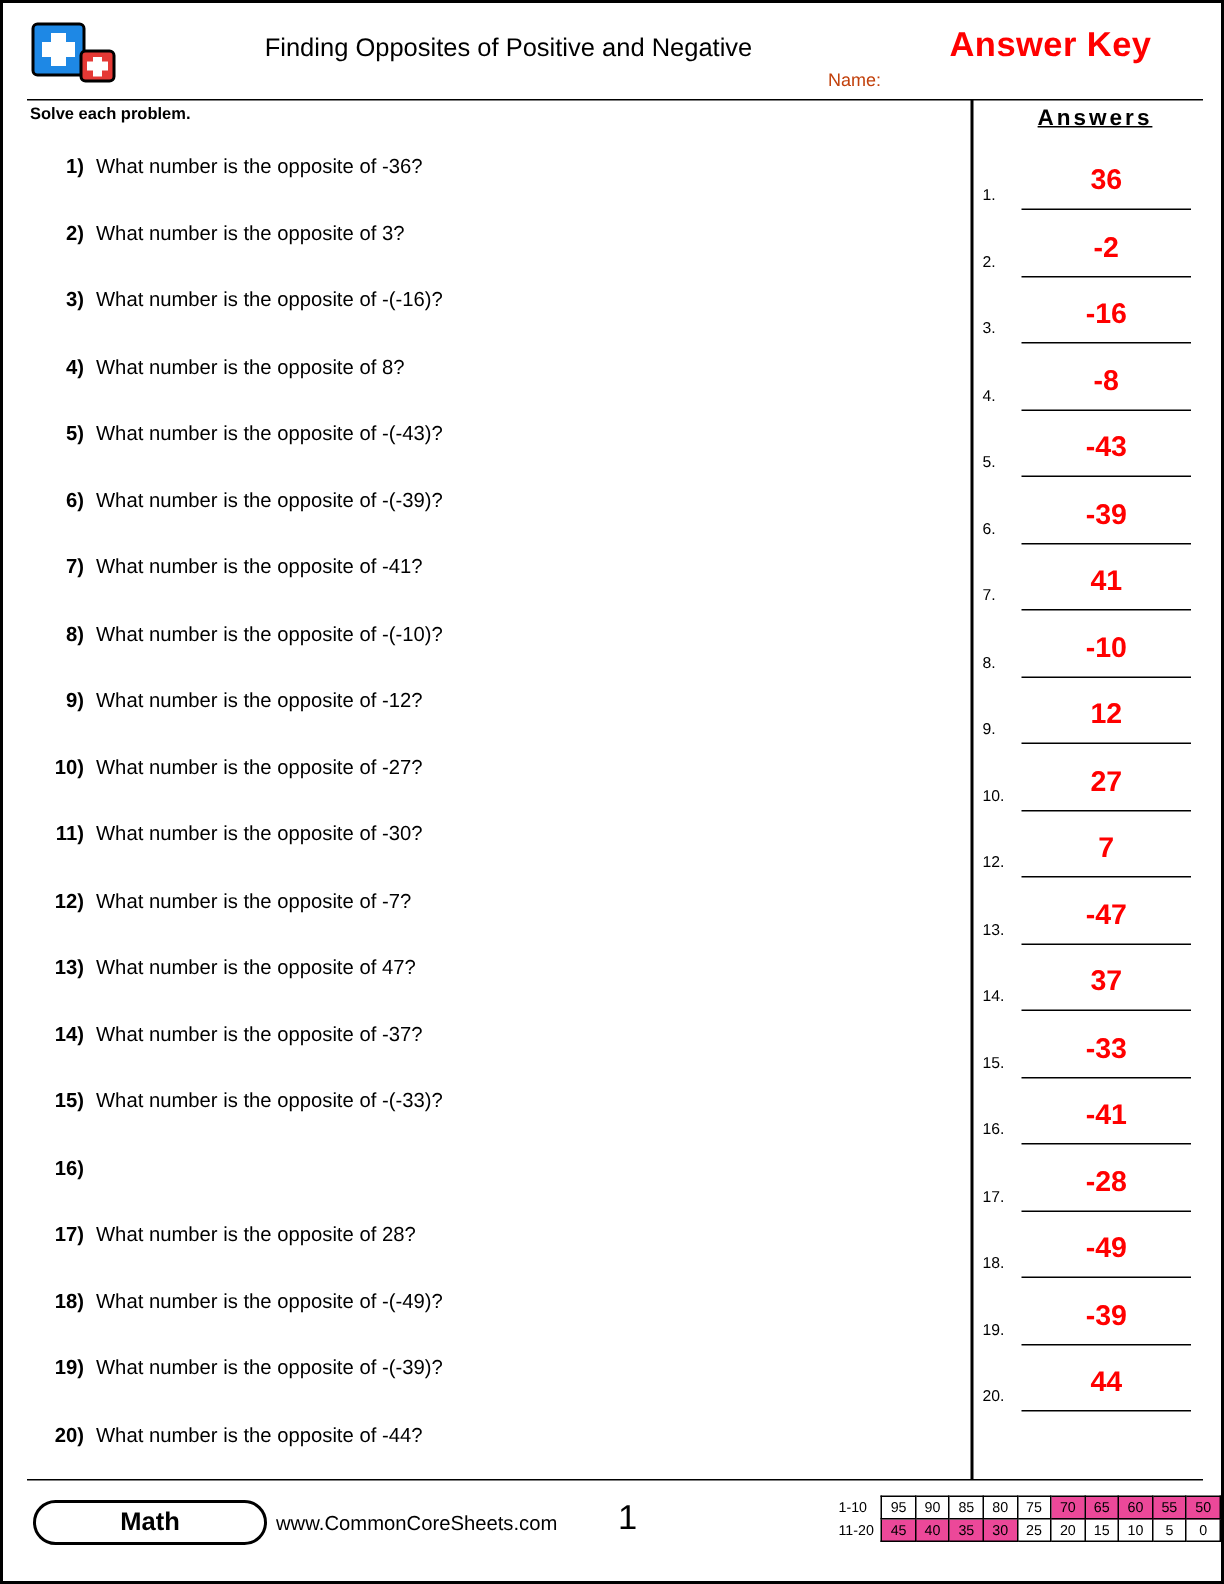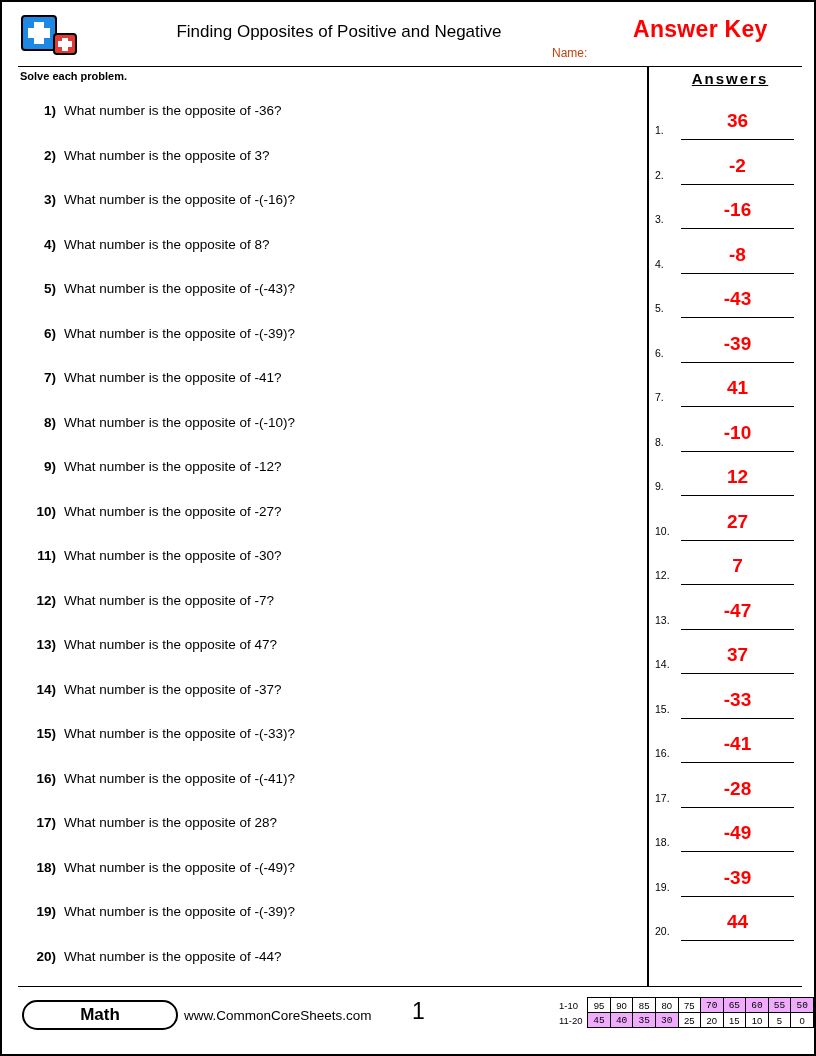--- a/index.html
+++ b/index.html
@@ -227,22 +227,21 @@
     padding: 0 1px;
     font-size: 9.5px;
   }
   .score-table td.rowlabel {
     border: none;
     width: 28px;
     text-align: left;
     font-size: 9.5px;
   }
   .score-table td.hl {
-    background: #f0abfc;
-    font-family: Liberation Mono, monospace;
+    background: #ec4899;
   }
 </style>
 </head>
 <body>
 
 <div class="page">
 
   <div class="header">
     <div class="logo">
       <svg width="64" height="44" viewBox="0 0 64 44">
@@ -320,21 +319,20 @@
     <div class="problem">
       <div class="num">14)</div>
       <div class="ptext">What number is the opposite of -37?</div>
     </div>
     <div class="problem">
       <div class="num">15)</div>
       <div class="ptext">What number is the opposite of -(-33)?</div>
     </div>
     <div class="problem">
       <div class="num">16)</div>
-      <div class="ptext">What number is the opposite of -(-41)?</div>
     </div>
     <div class="problem">
       <div class="num">17)</div>
       <div class="ptext">What number is the opposite of 28?</div>
     </div>
     <div class="problem">
       <div class="num">18)</div>
       <div class="ptext">What number is the opposite of -(-49)?</div>
     </div>
     <div class="problem">

